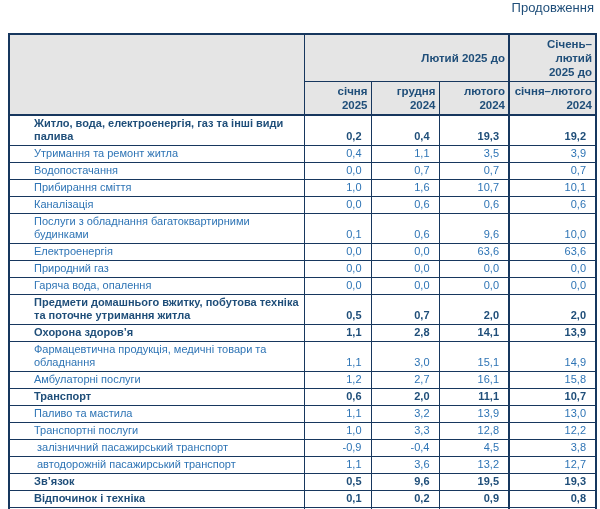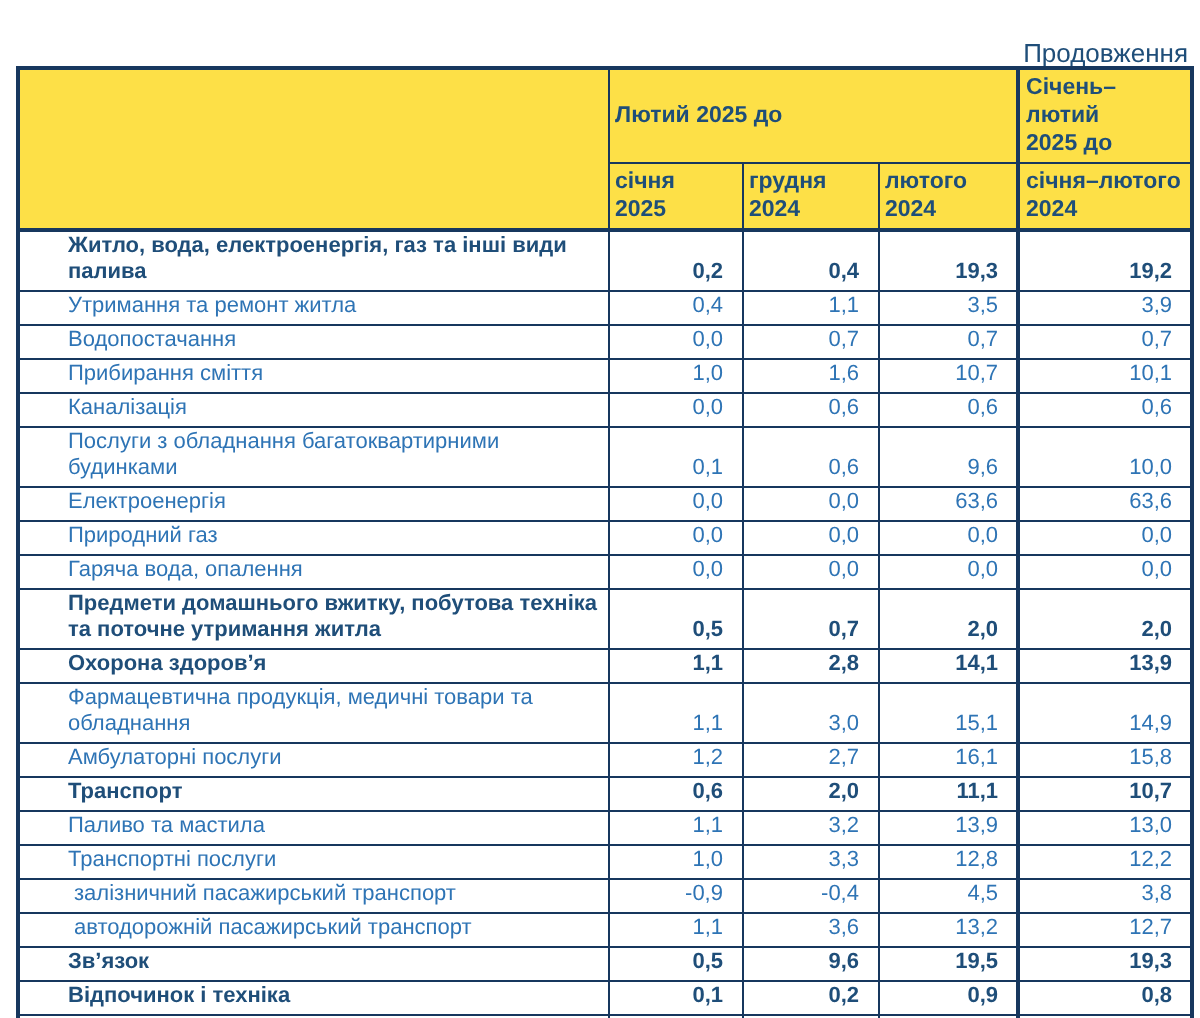--- a/index.html
+++ b/index.html
@@ -1,33 +1,33 @@
 <!DOCTYPE html>
 <html><head>
 <meta charset="utf-8">
 <style>
   html,body { margin:0; padding:0; background:#ffffff; }
   .page {
     position:relative; width:600px; height:509px; background:#ffffff;
     font-family:"Liberation Sans", sans-serif; overflow:hidden;
   }
   .continuation {
-    position:absolute; top:19px; right:6px;
+    position:absolute; top:0; right:6px;
     color:#1F4E79; font-size:13px;
   }
   table.cpi {
     position:absolute; top:33px; left:8px; width:587px;
     border-collapse:collapse; table-layout:fixed;
     border:2px solid #17375E;
   }
   th, td { border:1px solid #17375E; box-sizing:border-box; }
   thead th {
-    background:#fde047; color:#1F4E79; font-weight:bold;
+    background:#e5e5e5; color:#1F4E79; font-weight:bold;
     font-size:11.5px; line-height:14px; padding:2px 3px;
-    white-space:pre-line; text-align:left; vertical-align:middle;
+    white-space:pre-line; text-align:right; vertical-align:middle;
   }
   thead { border-bottom:2px solid #17375E; }
   th.group-cell { height:37px; }
   tr.sub-row th { height:30px; }
   th.last-col, td.last-col { border-left:2px solid #17375E; }
   tbody td {
     color:#2E74B5; font-size:11px; line-height:13px;
     padding:1px 4px 2px 6px; vertical-align:bottom; height:16px;
   }
   td.lbl { text-align:left;padding-left:24px; }

